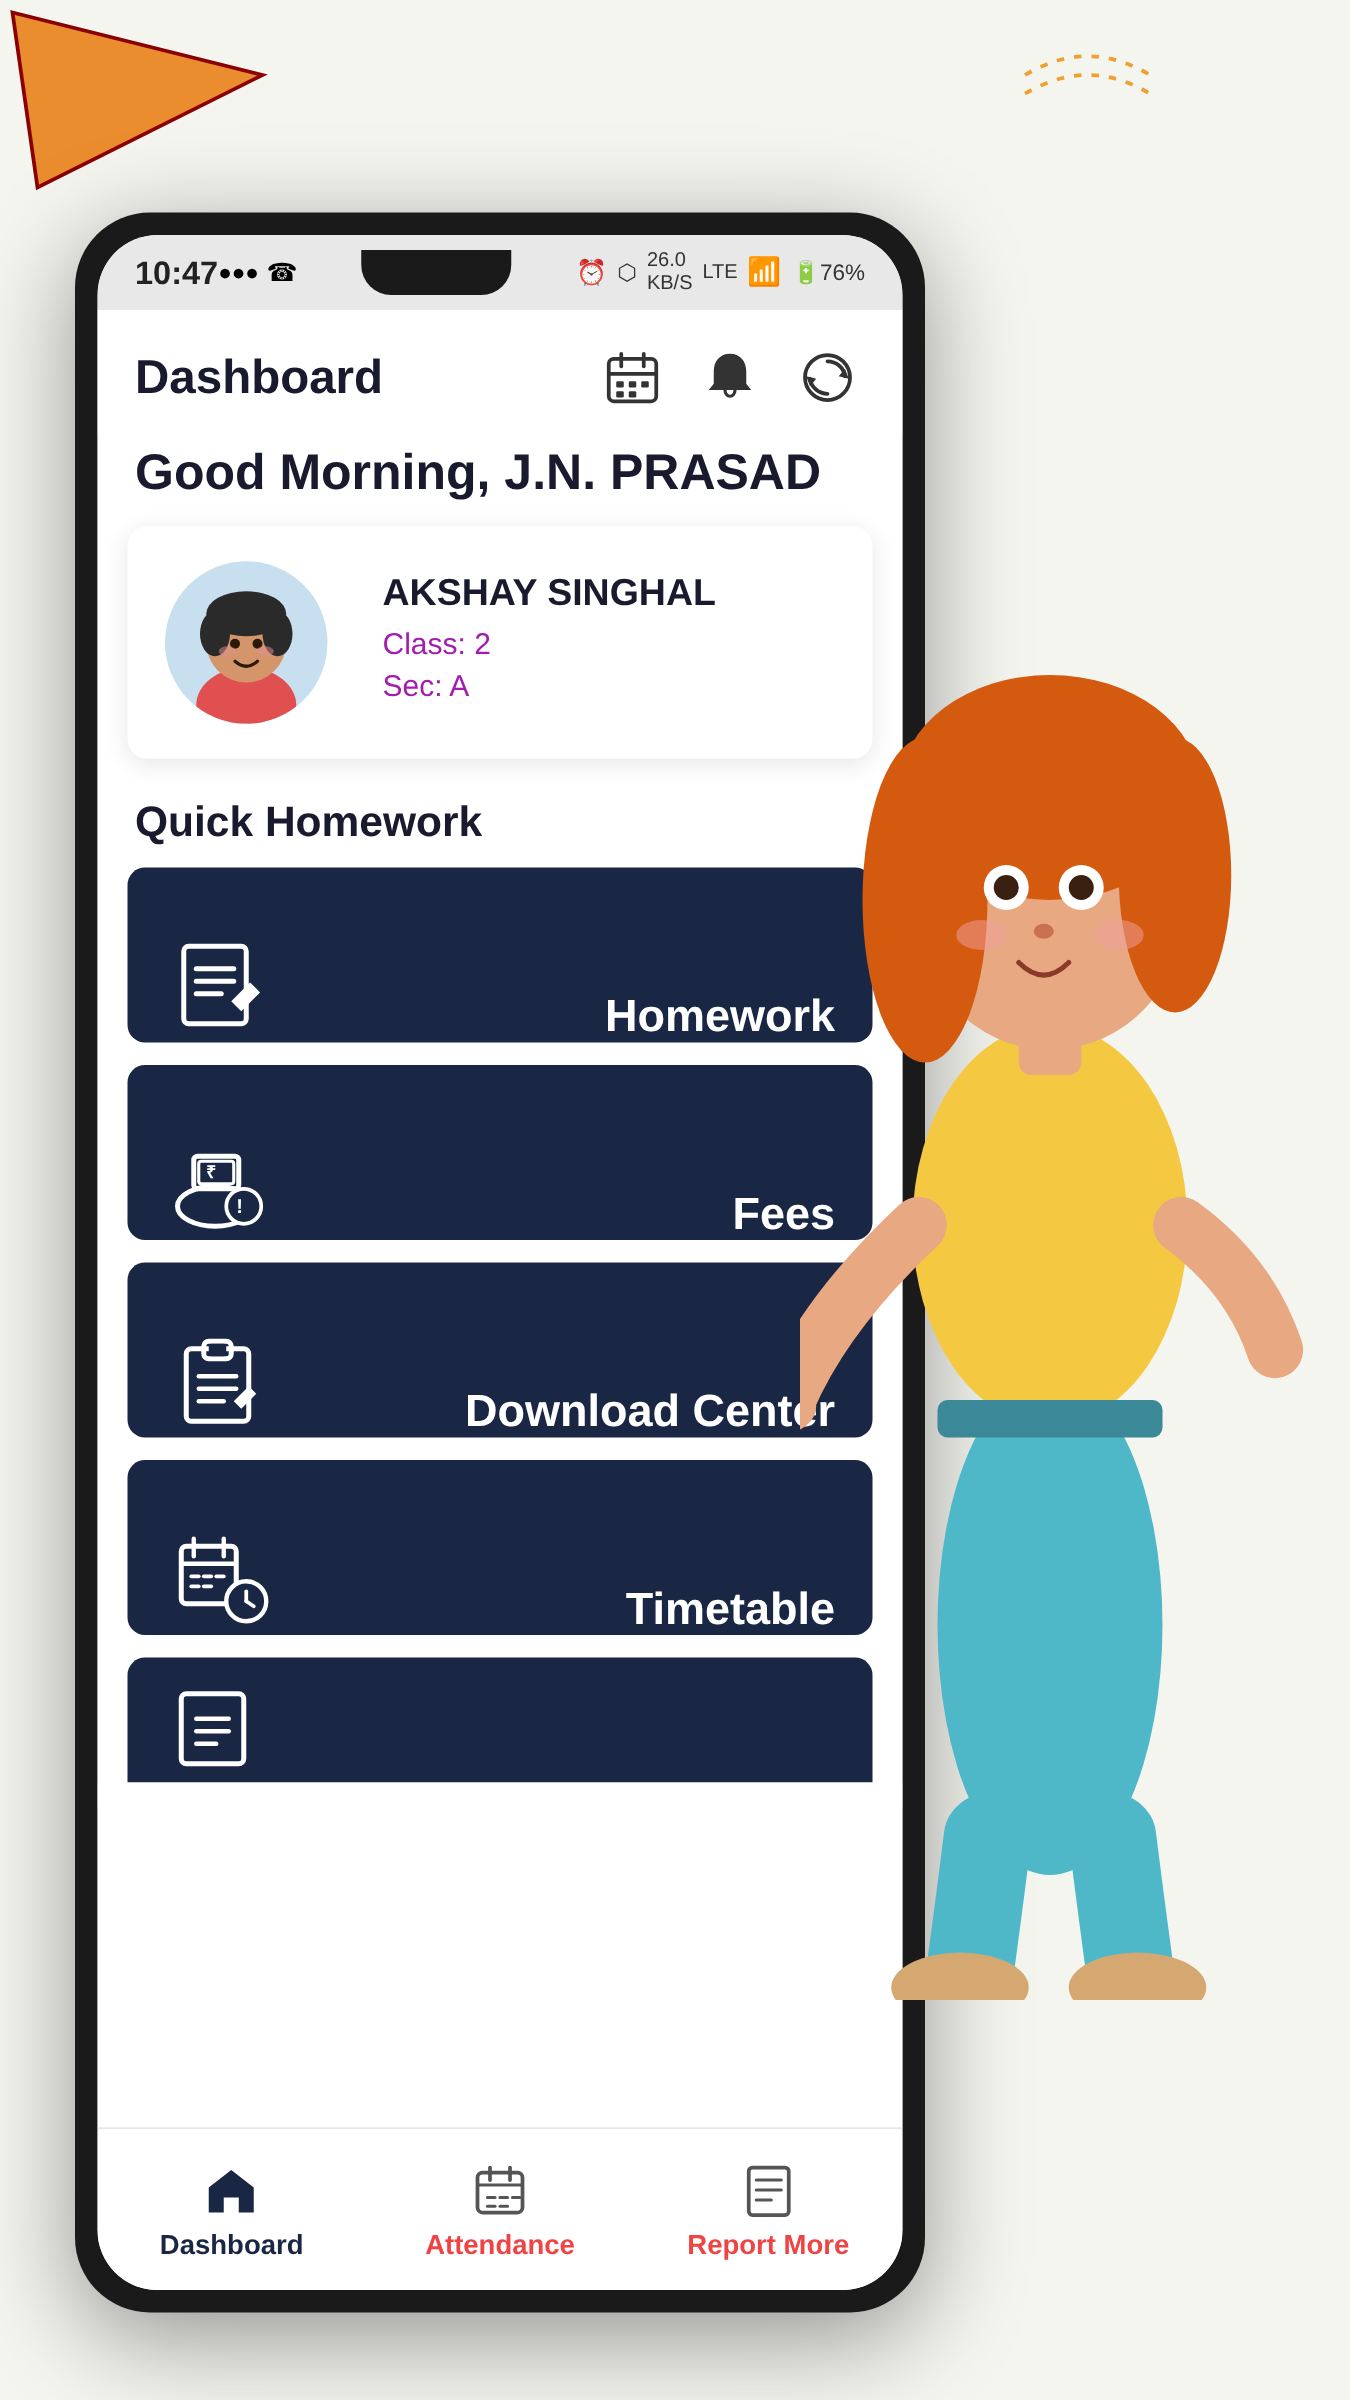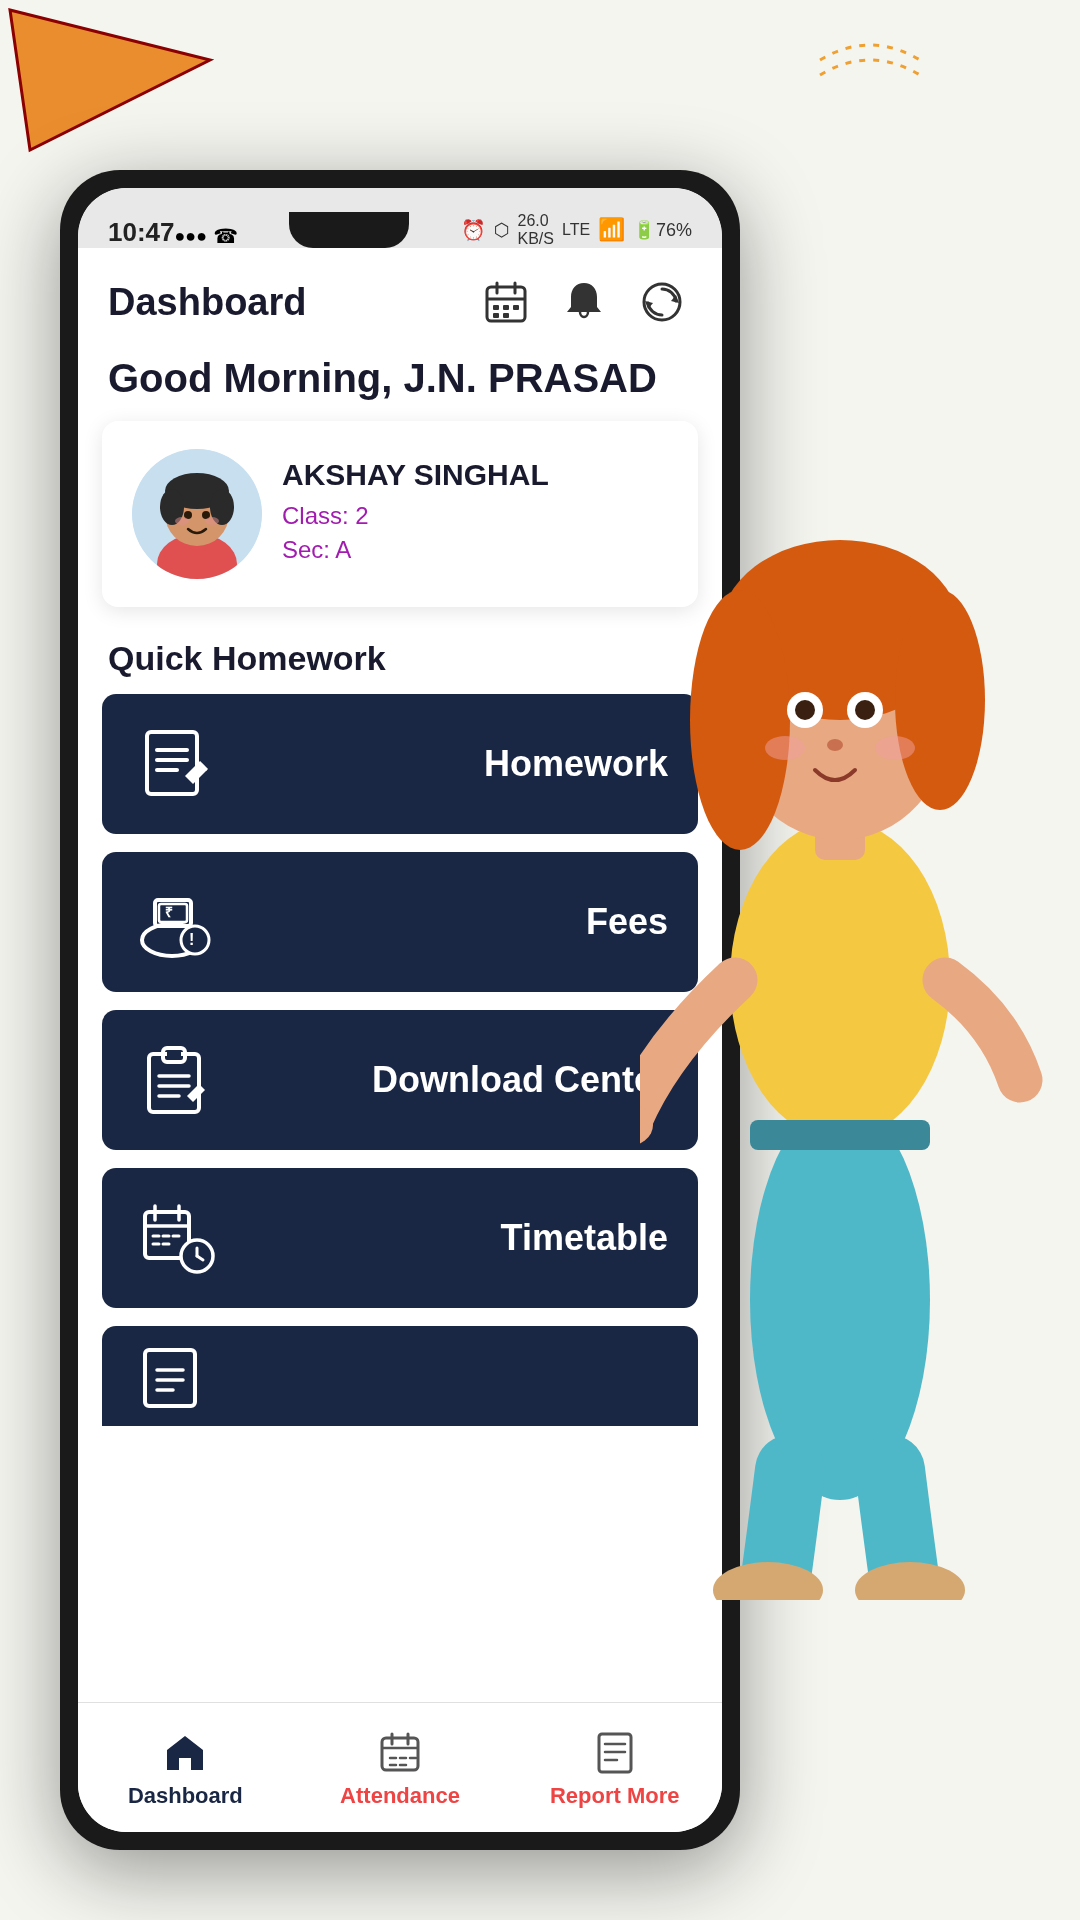--- a/index.html
+++ b/index.html
@@ -52,21 +52,21 @@
       overflow: hidden;
       display: flex;
       flex-direction: column;
     }
 
     
     .status-bar {
       background: #e8e8e8;
       height: 60px;
       display: flex;
-      align-items: flex-end;
+      align-items: center;
       justify-content: space-between;
       padding: 0 30px;
       flex-shrink: 0;
       border-radius: 48px 48px 0 0;
     }
     .status-time {
       font-size: 26px;
       font-weight: 600;
       color: #222;
     }
@@ -137,21 +137,21 @@
 
     
     .student-card {
       margin: 0 24px 24px;
       background: #fff;
       border-radius: 16px;
       box-shadow: 0 4px 20px rgba(0,0,0,0.1);
       padding: 28px 30px;
       display: flex;
       align-items: center;
-      gap: 20px;
+      gap: 44px;
     }
     .avatar-container {
       width: 130px;
       height: 130px;
       background: #d0e8f5;
       border-radius: 50%;
       display: flex;
       align-items: flex-end;
       justify-content: center;
       overflow: hidden;
@@ -180,21 +180,21 @@
       color: #1a1a2e;
     }
 
     
     .action-btn {
       margin: 0 24px 18px;
       background: #1a2744;
       border-radius: 14px;
       height: 140px;
       display: flex;
-      align-items: center;
+      align-items: flex-end;
       padding: 0 30px;
       gap: 24px;
       cursor: pointer;
     }
     .action-btn-icon {
       width: 90px;
       height: 90px;
       display: flex;
       align-items: center;
       justify-content: center;

